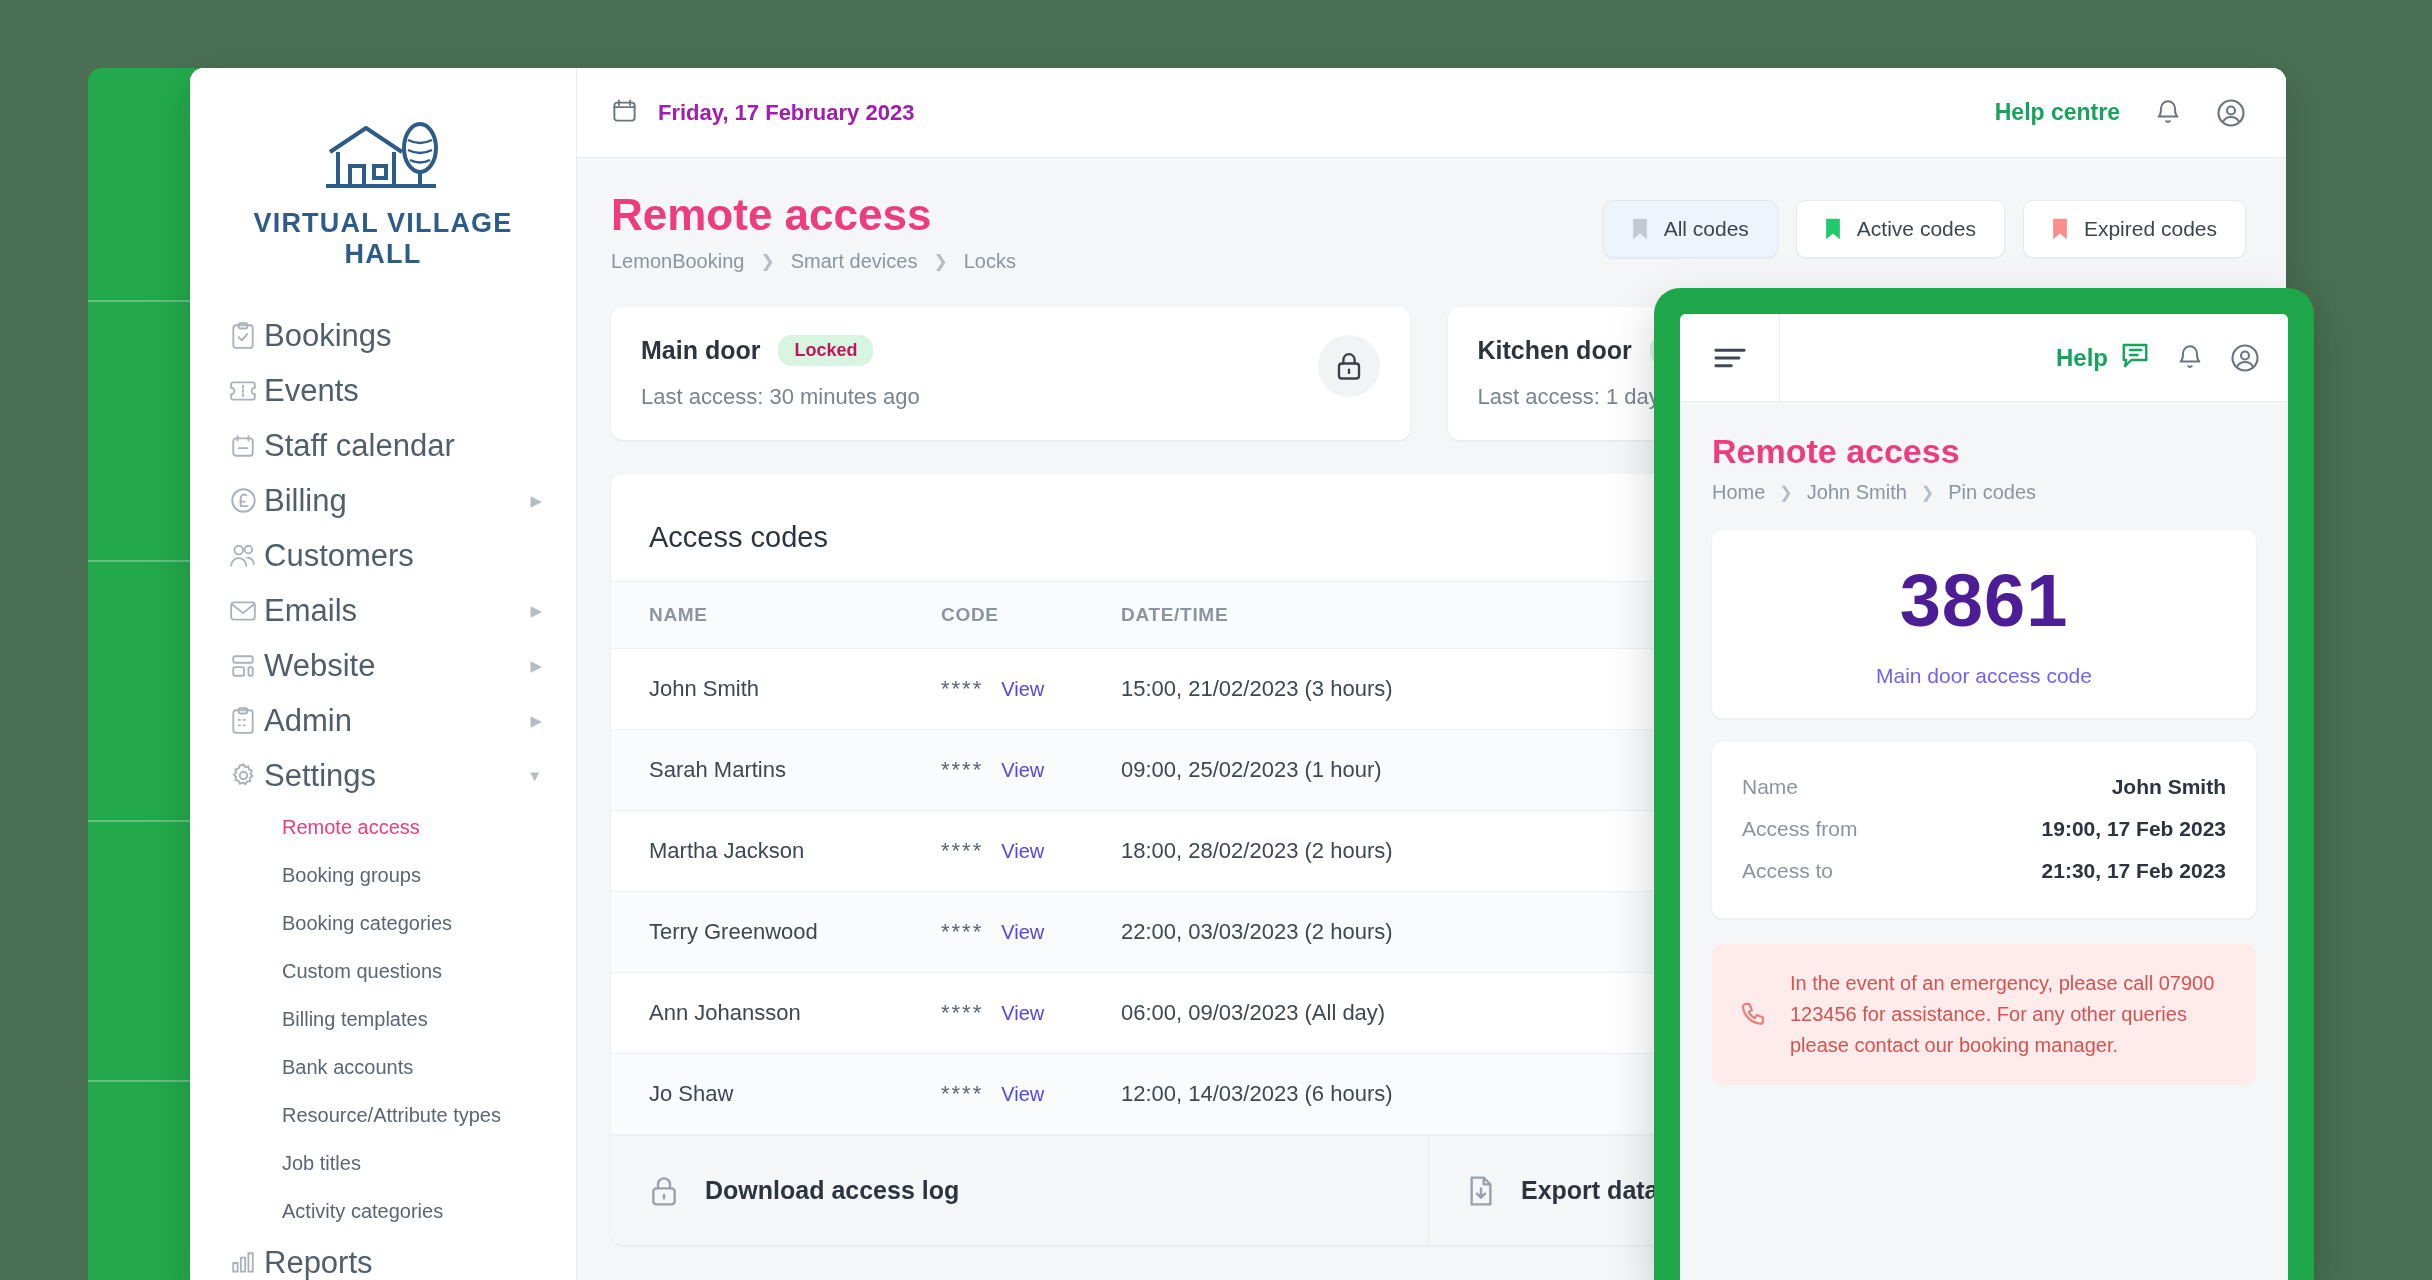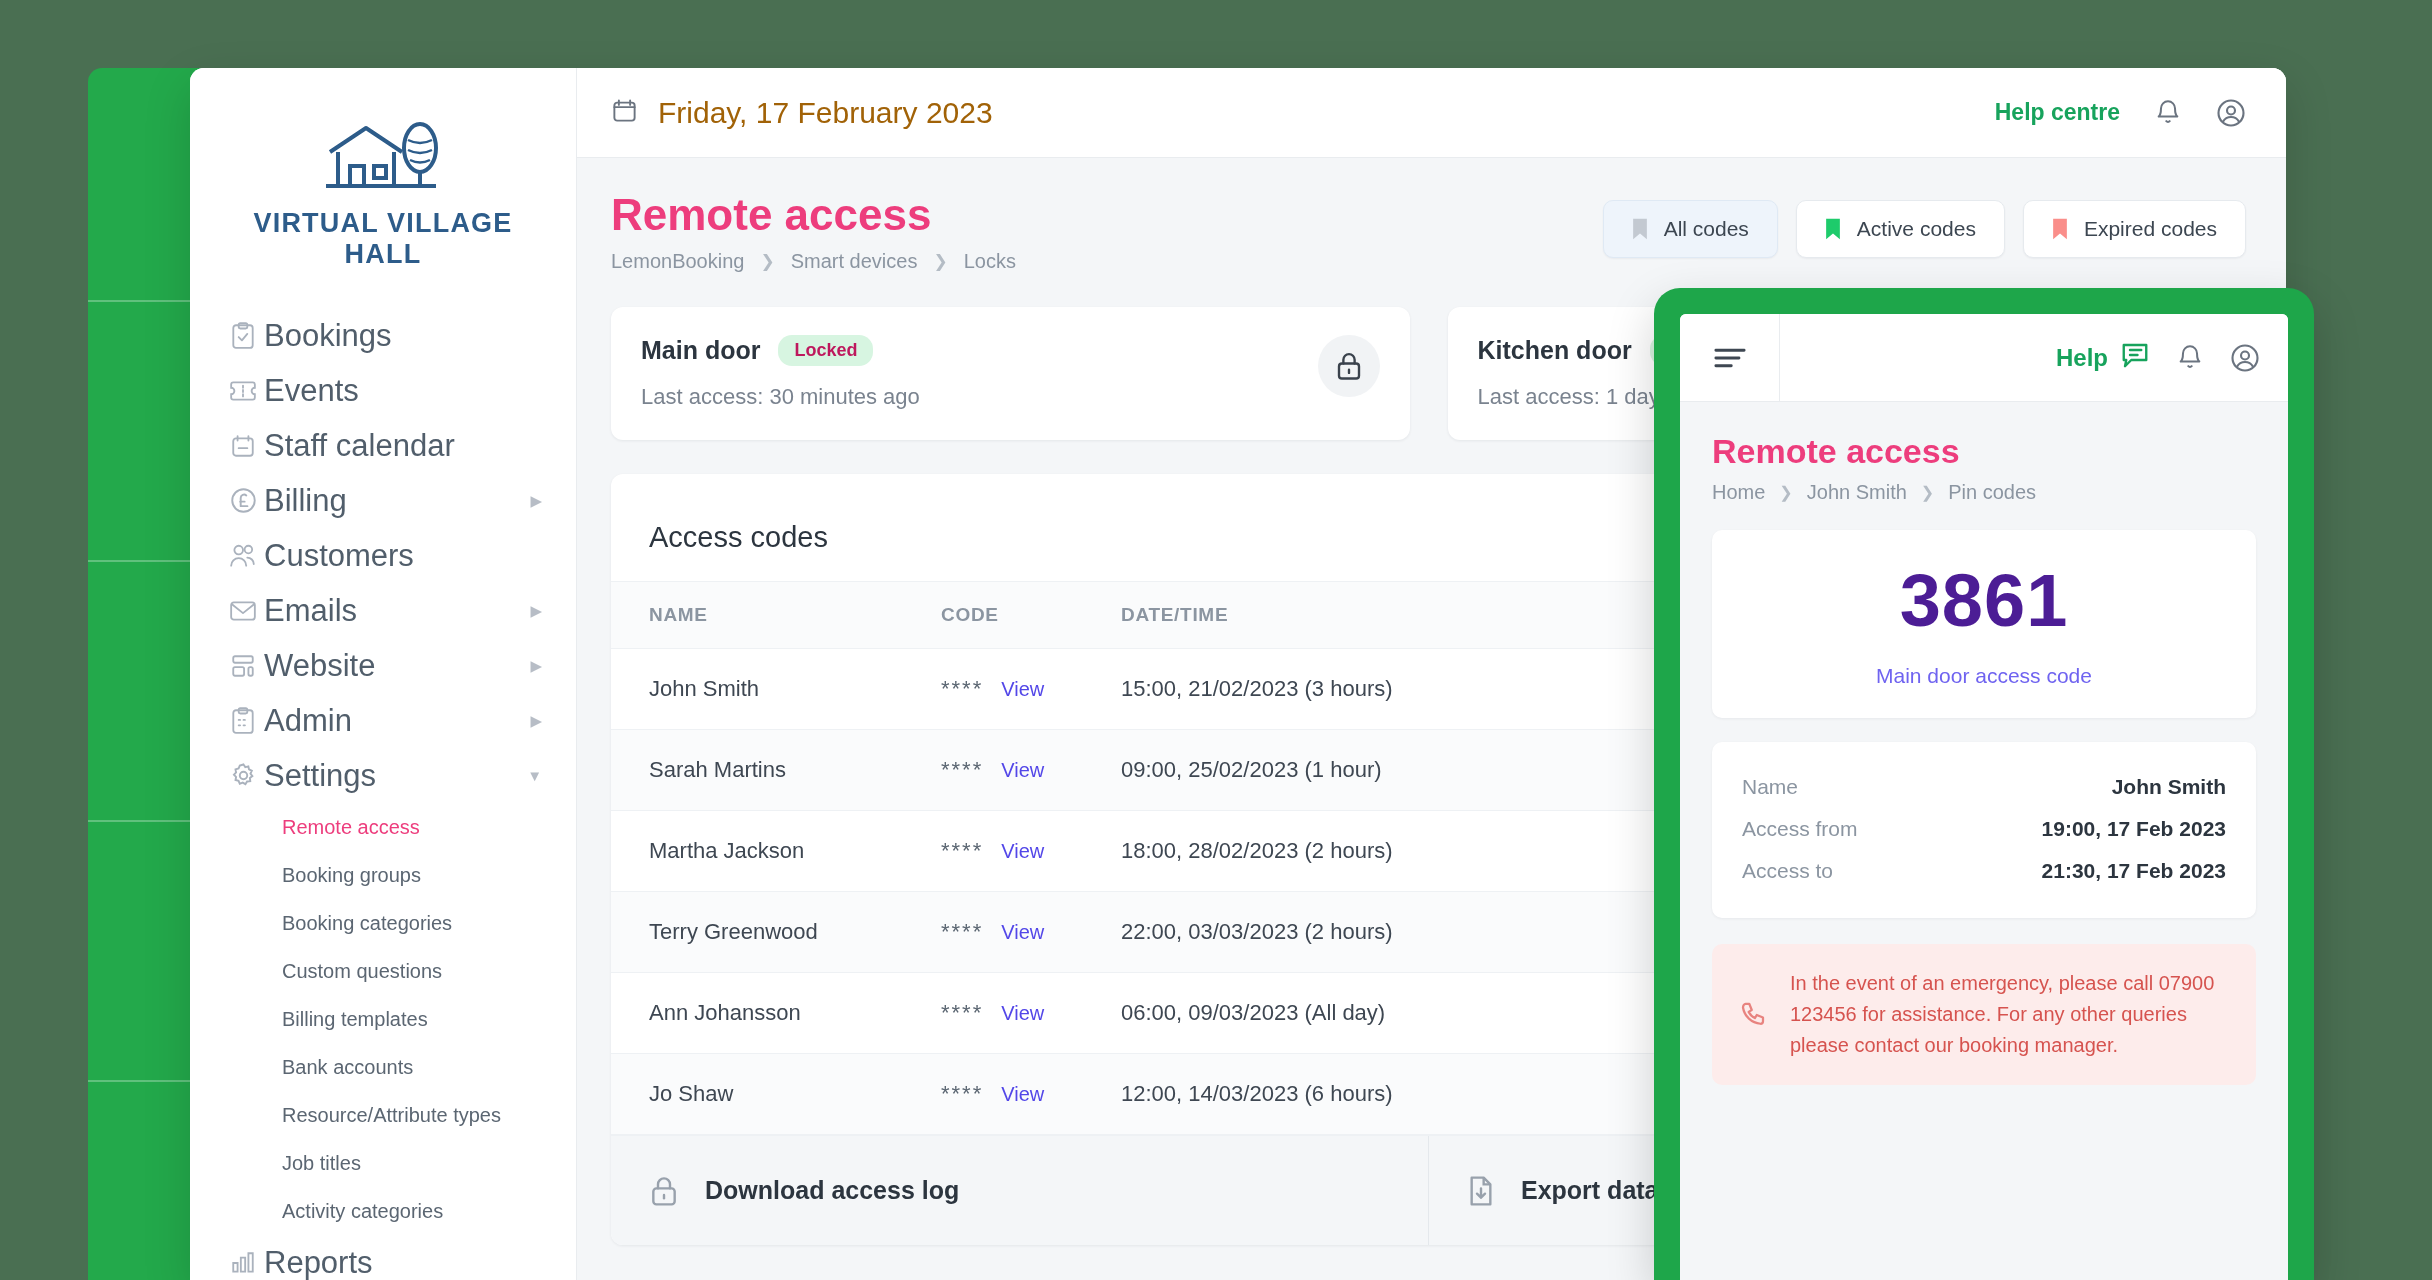--- a/index.html
+++ b/index.html
@@ -84,21 +84,21 @@
   .content { flex: 1; display: flex; flex-direction: column; min-width: 0; background:#f4f6f8; }
 
   .topbar {
     height: 90px; min-height: 90px;
     background: #fff;
     border-bottom: 1px solid #e9ecef;
     display: flex; align-items: center;
     padding: 0 40px 0 34px;
   }
   .date-wrap { display: flex; align-items: center; gap: 20px; }
-  .date-wrap .txt { font-size: 30px; color: #a16207; font-weight: 400; }
+  .date-wrap .txt { font-size: 22px; color: #a21caf; font-weight: 700; }
   .topbar-right { margin-left: auto; display: flex; align-items: center; gap: 34px; }
   .help-link { font-size: 23px; font-weight: 700; color: #17a35c; cursor: pointer; }
   .icon-btn { color: #6b7480; display: flex; align-items: center; cursor: pointer; }
 
   .main { flex: 1; padding: 34px 40px 0 34px; overflow: hidden; background: #f4f6f8; }
 
   .page-head { display: flex; align-items: flex-start; }
   .page-title {
     font-size: 44px; font-weight: 700; color: #ed3d7d; line-height: 1.05;
   }

